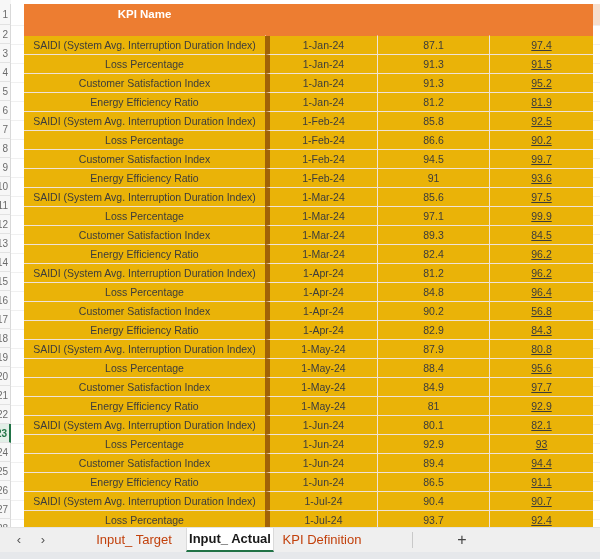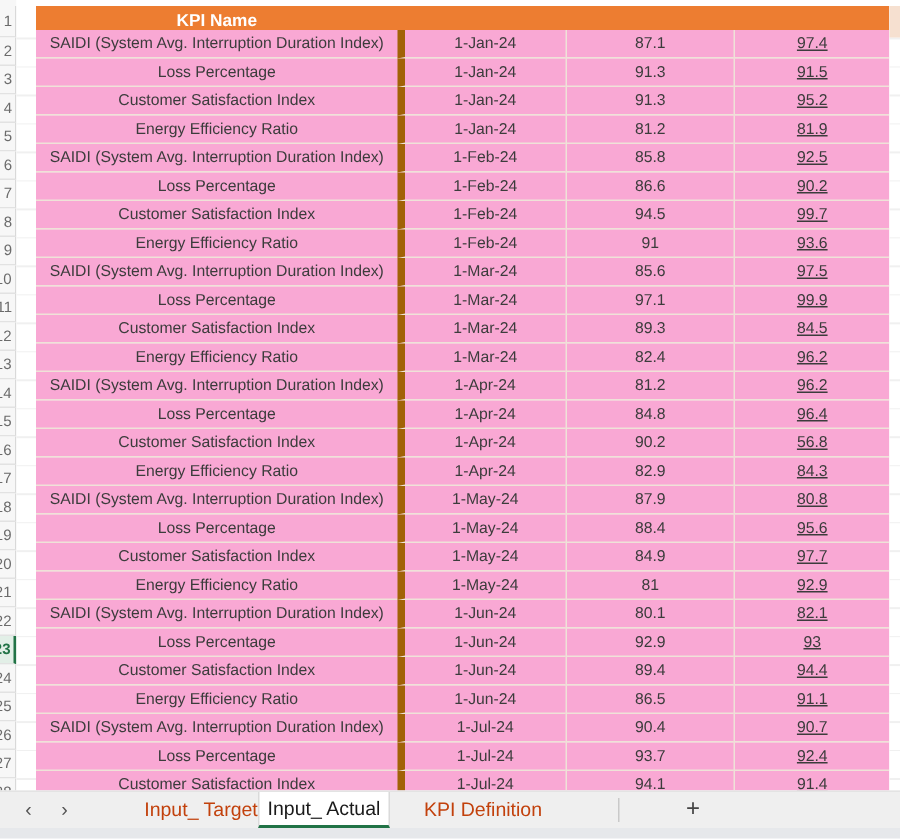--- a/index.html
+++ b/index.html
@@ -30,29 +30,29 @@
   
   .colA{
     position:absolute;left:11px;top:0;width:13px;height:527px;background:#fff;
     background-image:repeating-linear-gradient(to bottom, transparent 0 18px, #F0F0F0 18px 19px);
     background-position:0 7px;
   }
 
   
   .table-area{position:absolute;left:24px;top:0;width:569px;height:527px;overflow:hidden;background:#fff;}
   .top-sliver{height:4px;background:#ffffff;}
-  .thead{display:flex;height:16px;background:#ED7D31;}
+  .thead{display:flex;height:32px;background:#ED7D31;}
   .hcell{
     color:#fff;font-weight:bold;font-size:11.5px;line-height:21px;
     text-align:center;box-sizing:border-box;white-space:nowrap;overflow:hidden;
   }
   .hcell + .hcell{border-left:1px solid rgba(255,255,255,0.45);margin-top:31px;}
   .h-kpi{width:241px;}.h-month{width:112px;}.h-mtd{width:112px;}.h-ytd{width:104px;}
 
-  .trow{display:flex;height:19px;background:#f9a8d4;}
+  .trow{display:flex;height:19px;background:#eab308;}
   .tcell{
     box-sizing:border-box;font-size:10.5px;line-height:18px;text-align:center;
     color:#3C3C3C;border-bottom:1px solid #EFE2D8;white-space:nowrap;overflow:hidden;
   }
   .cell-kpi{width:241px;}
   .cell-month{width:112px;border-left:5px solid #a16207;}
   .cell-mtd{width:112px;border-left:1px solid #EFE2D8;}
   .cell-ytd{width:104px;border-left:1px solid #EFE2D8;text-decoration:underline;}
 
   
@@ -74,21 +74,21 @@
     font-size:13px;color:#555;width:14px;text-align:center;cursor:default;
   }
   .nav-prev{left:12px;}
   .nav-next{left:36px;}
   .tab{
     position:absolute;top:0;height:24px;line-height:24px;font-size:13px;
     color:#c2410c;text-align:center;box-sizing:border-box;white-space:nowrap;cursor:default;
   }
   .tab-target{left:88px;width:92px;}
   .tab-actual{
-    left:172px;width:88px;background:#ffffff;font-weight:normal;color:#1a1a1a;
+    left:186px;width:88px;background:#ffffff;font-weight:bold;color:#1a1a1a;
     border-left:1px solid #DADADA;border-right:1px solid #DADADA;
     border-bottom:2px solid #217346;line-height:22px;
   }
   .tab-kpi{left:270px;width:104px;}
   .sep{position:absolute;left:412px;top:4px;width:1px;height:16px;background:#C9C9C9;}
   .add{
     position:absolute;left:448px;top:0;width:28px;height:24px;line-height:23px;
     font-size:16px;color:#444;text-align:center;cursor:default;
   }
   .bottom-strip{position:absolute;left:0;top:552px;width:600px;height:7px;background:#E6E8EB;}

